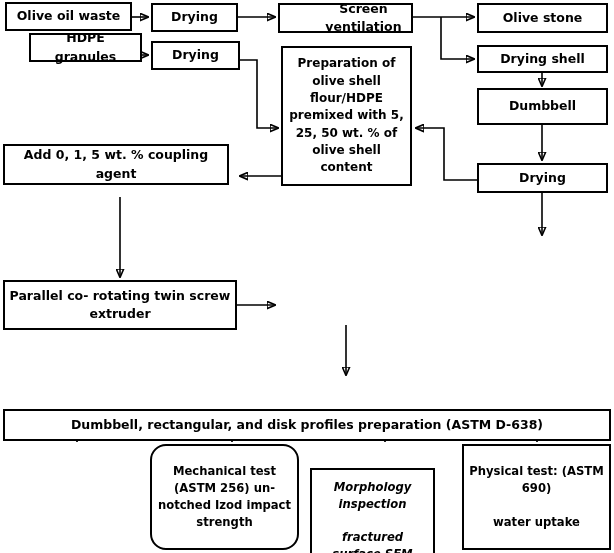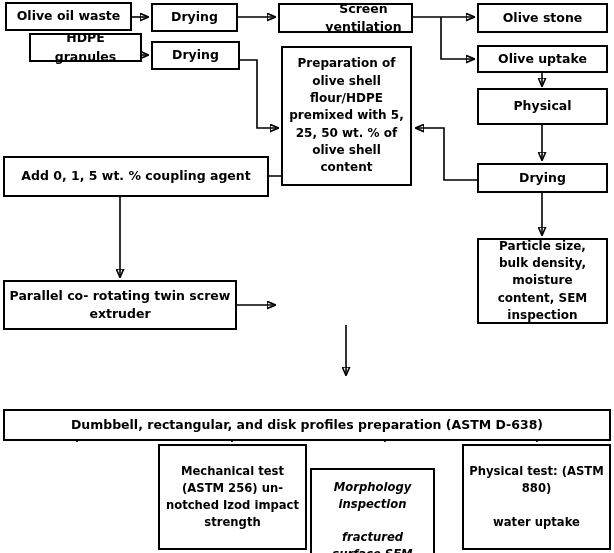--- a/index.html
+++ b/index.html
@@ -99,41 +99,40 @@
   <div class="node" style="left:5px; top:33px; width:113px; height:29px;margin-left:24px;">HDPE granules</div>
 
   <div class="node" style="left:151px; top:3px; width:87px; height:29px;">Drying</div>
 
   <div class="node" style="left:151px; top:41px; width:89px; height:29px;">Drying</div>
 
   <div class="node" style="left:278px; top:3px; width:135px; height:30px;padding-left:40px;">Screen ventilation</div>
 
   <div class="node" style="left:477px; top:3px; width:131px; height:30px;">Olive stone</div>
 
-  <div class="node" style="left:477px; top:45px; width:131px; height:28px;">Olive uptake</div>
+  <div class="node" style="left:477px; top:45px; width:131px; height:28px;">Drying shell</div>
 
-  <div class="node" style="left:477px; top:88px; width:131px; height:37px;">Physical</div>
+  <div class="node" style="left:477px; top:88px; width:131px; height:37px;">Dumbbell</div>
 
   <div class="node" style="left:477px; top:163px; width:131px; height:30px;">Drying</div>
 
-  <div class="node small" style="left:477px; top:238px; width:131px; height:86px;">Particle size, bulk density, moisture content, SEM inspection</div>
 
   <div class="node small" style="left:281px; top:46px; width:131px; height:140px;">Preparation of olive shell flour/HDPE premixed with 5, 25, 50 wt. % of olive shell content</div>
 
-  <div class="node" style="left:3px; top:156px; width:266px; height:41px;">Add 0, 1, 5 wt. % coupling agent</div>
+  <div class="node" style="left:3px; top:144px; width:226px; height:41px;">Add 0, 1, 5 wt. % coupling agent</div>
 
   <div class="node" style="left:3px; top:280px; width:234px; height:50px;">Parallel co- rotating twin screw extruder</div>
 
 
   <div class="node" style="left:3px; top:378px; width:608px; height:32px;margin-top:31px;">Dumbbell, rectangular, and disk profiles preparation (ASTM D-638)</div>
 
 
-  <div class="node tiny" style="left:158px; top:444px; width:149px; height:106px;">Mechanical test (ASTM 256) un-notched Izod impact strength</div>
+  <div class="node tiny" style="left:150px; top:444px; width:149px; height:106px;border-radius:16px;">Mechanical test (ASTM 256) un-notched Izod impact strength</div>
 
   <div class="node tiny" style="left:310px; top:468px; width:125px; height:106px;font-style:italic;">Morphology inspection
 
 fractured surface SEM</div>
 
-  <div class="node tiny" style="left:462px; top:444px; width:149px; height:106px;">Physical test: (ASTM 880)
+  <div class="node tiny" style="left:462px; top:444px; width:149px; height:106px;">Physical test: (ASTM 690)
 
 water uptake</div>
 
 </div>
 
 </body></html>

